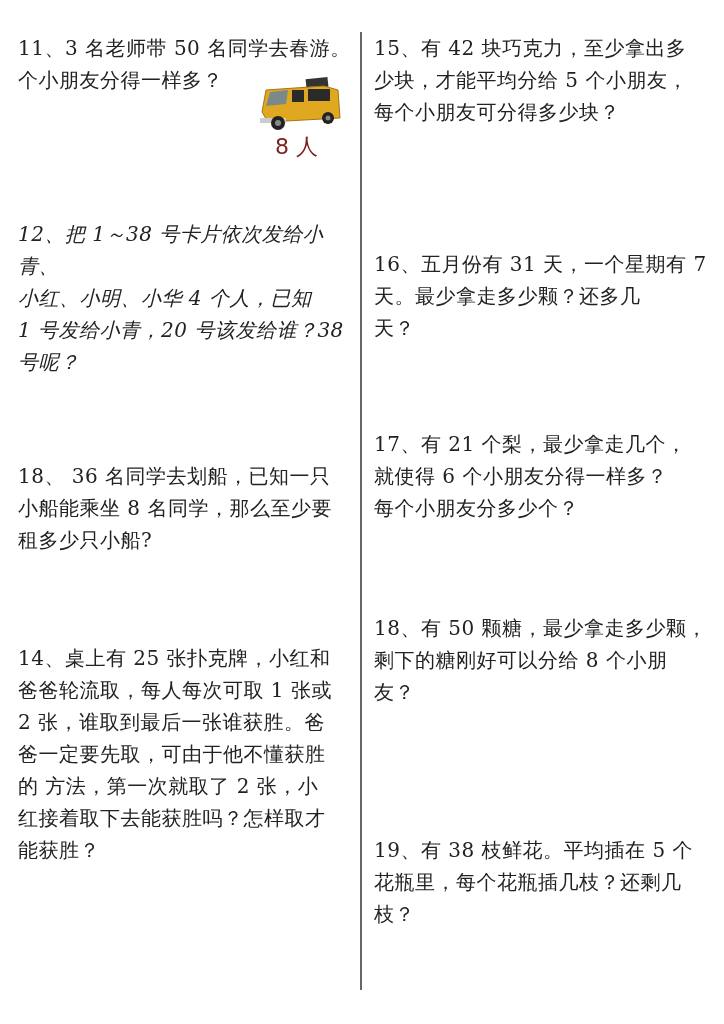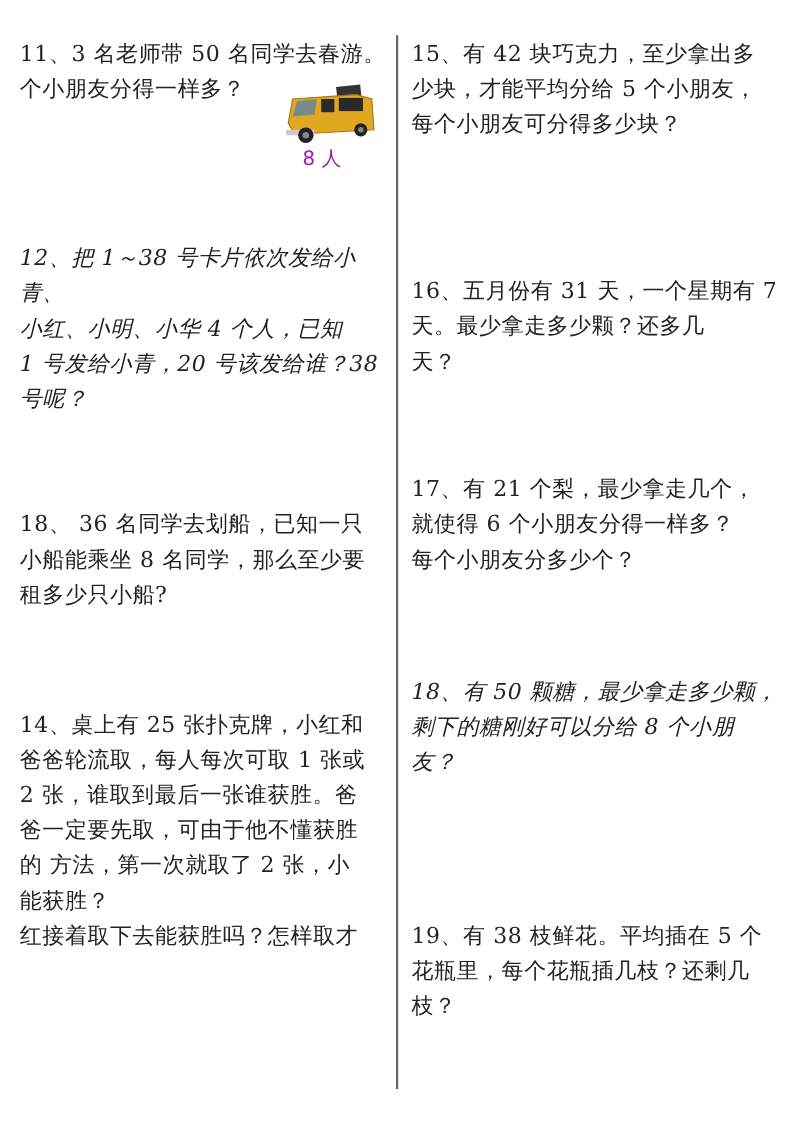--- a/index.html
+++ b/index.html
@@ -3,21 +3,21 @@
 <meta charset="utf-8">
 <style>
   html, body { margin:0; padding:0; background:#ffffff; }
   body { width:724px; height:1024px; position:relative; overflow:hidden;
          font-family:"DejaVu Serif","Liberation Serif",serif; color:#222; }
   .divider { position:absolute; left:360px; top:32px; width:2px; height:958px; background:#666; }
   .q { position:absolute; font-size:20px; line-height:32px; letter-spacing:0.5px; }
   .left { left:18px; width:338px; }
   .right { left:374px; width:336px; }
   .van { position:absolute; left:258px; top:76px; width:86px; height:58px; }
-  .van-label { position:absolute; left:275px; top:132px; font-family:"DejaVu Sans","Liberation Sans",sans-serif; font-size:18px; color:#a21caf; }
+  .van-label { position:absolute; left:275px; top:132px; font-family:"DejaVu Sans","Liberation Sans",sans-serif; font-size:22px; color:#7f1d1d; }
 </style>
 </head>
 <body>
 
 <div>
   <div class="divider"></div>
 
   <div class="q left" style="top:32px;">
     <div>11、3 名老师带 50 名同学去春游。</div>
     <div>个小朋友分得一样多？</div>
@@ -49,43 +49,43 @@
     <div>小船能乘坐 8 名同学，那么至少要</div>
     <div>租多少只小船?</div>
   </div>
 
   <div class="q left" style="top:642px;">
     <div>14、桌上有 25 张扑克牌，小红和</div>
     <div>爸爸轮流取，每人每次可取 1 张或</div>
     <div>2 张，谁取到最后一张谁获胜。爸</div>
     <div>爸一定要先取，可由于他不懂获胜</div>
     <div>的 方法，第一次就取了 2 张，小</div>
+    <div>红接着取下去能获胜吗？怎样取才</div>
     <div>能获胜？</div>
-    <div>红接着取下去能获胜吗？怎样取才</div>
   </div>
 
   <div class="q right" style="top:32px;">
     <div>15、有 42 块巧克力，至少拿出多</div>
     <div>少块，才能平均分给 5 个小朋友，</div>
     <div>每个小朋友可分得多少块？</div>
   </div>
 
   <div class="q right" style="top:248px;">
     <div>16、五月份有 31 天，一个星期有 7</div>
     <div>天。最少拿走多少颗？还多几</div>
     <div>天？</div>
   </div>
 
   <div class="q right" style="top:428px;">
     <div>17、有 21 个梨，最少拿走几个，</div>
     <div>就使得 6 个小朋友分得一样多？</div>
     <div>每个小朋友分多少个？</div>
   </div>
 
-  <div class="q right" style="top:612px;font-style:italic;">
+  <div class="q right" style="top:612px;">
     <div>18、有 50 颗糖，最少拿走多少颗，</div>
     <div>剩下的糖刚好可以分给 8 个小朋</div>
     <div>友？</div>
   </div>
 
   <div class="q right" style="top:834px;">
     <div>19、有 38 枝鲜花。平均插在 5 个</div>
     <div>花瓶里，每个花瓶插几枝？还剩几</div>
     <div>枝？</div>
   </div>

